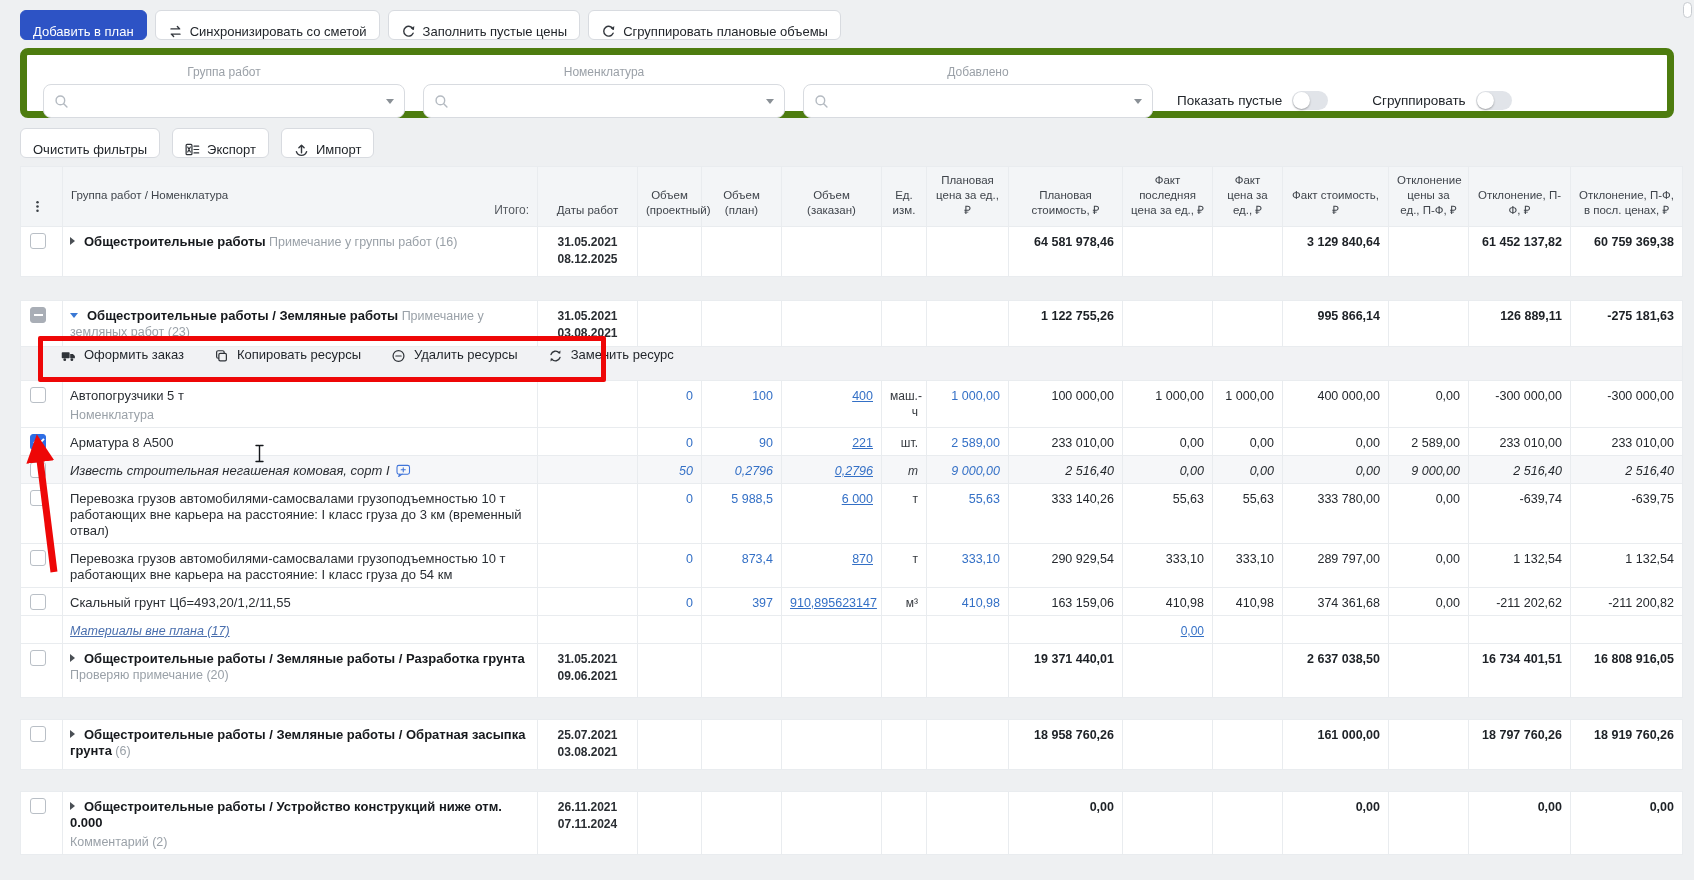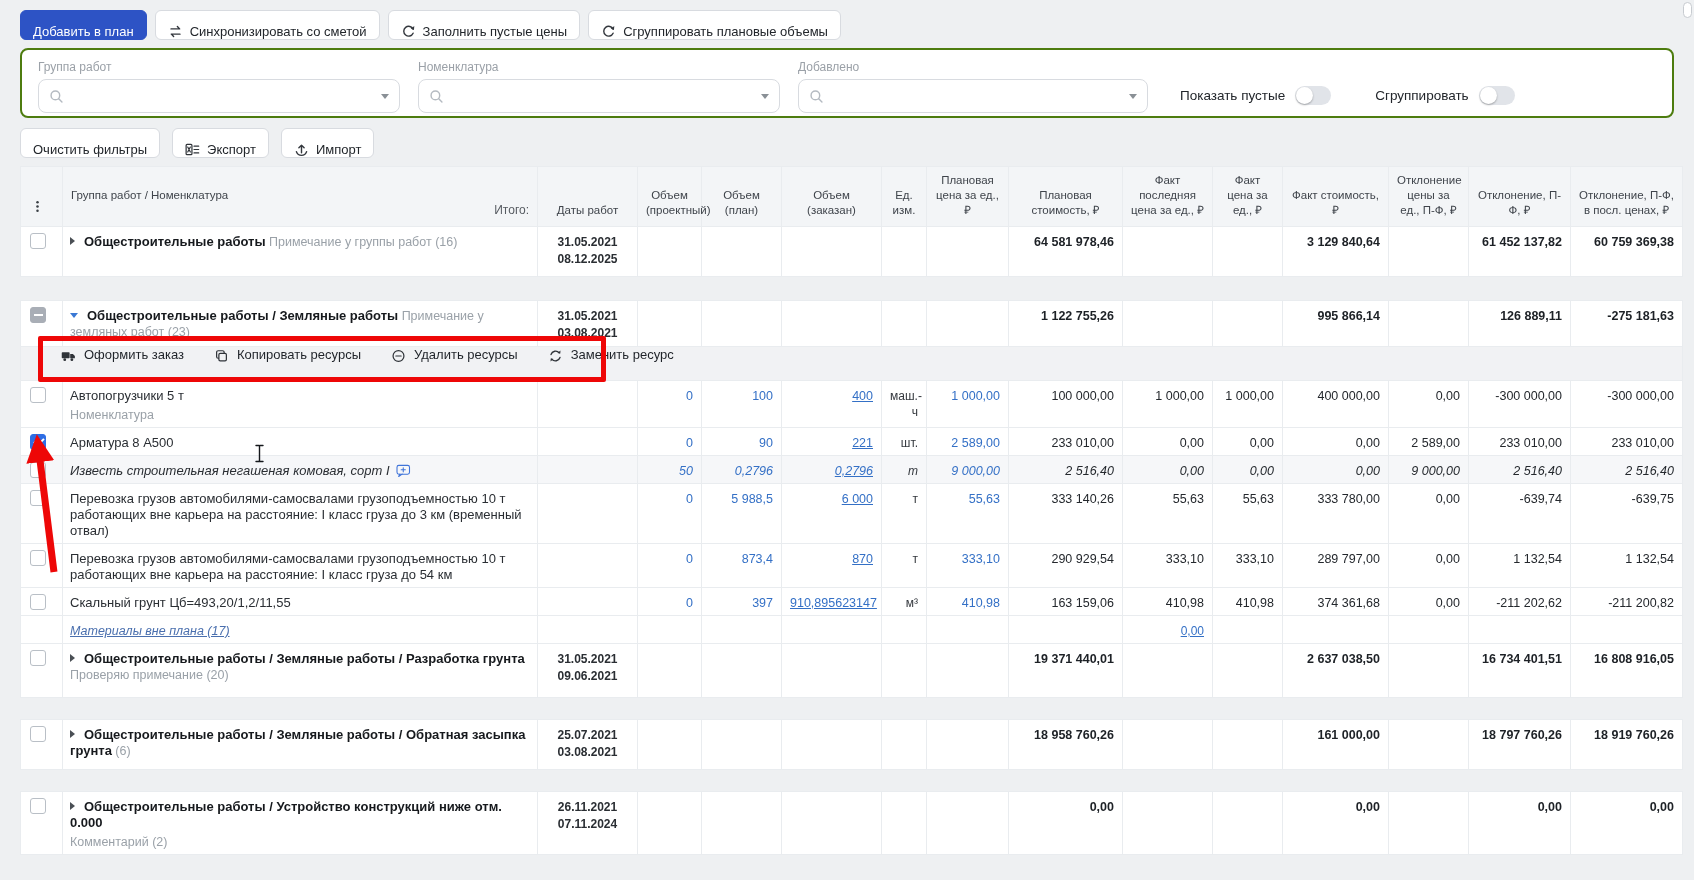--- a/index.html
+++ b/index.html
@@ -17,33 +17,33 @@
     height:30px; padding:0 12px; border-radius:6px;
     background:#fff; border:1px solid #d8dbe0; color:#22262b;
     font-size:13px; font-weight:500; cursor:pointer; white-space:nowrap;
   }
   .btn.primary { background:#2d53c5; border-color:#2d53c5; color:#fff; }
   .ic { display:inline-flex; width:15px; height:15px; flex:0 0 auto; }
   .ic svg { width:15px; height:15px; }
 
   
   .filter-card {
-    margin:8px 20px 0 20px; background:#fff; border:2px solid #4d7c0f;
+    margin:8px 20px 0 20px; background:#fff; border:7px solid #4d7c0f;
     border-radius:8px; padding:10px 16px 14px 16px; height:70px;
-    display:flex; align-items:flex-start; gap:18px;
+    display:flex; align-items:flex-start; gap:18px;text-align:center;
   }
   .filter-field { display:flex; flex-direction:column; }
   .filter-label { font-size:12px; color:#9ba1a8; margin-bottom:5px; }
   .select-box {
     display:flex; align-items:center; height:34px; border:1px solid #d8dbe0;
     border-radius:8px; padding:0 10px; background:#fff; cursor:pointer;
   }
   .select-box .spacer { flex:1; }
   .caret { width:0; height:0; border-left:4.5px solid transparent; border-right:4.5px solid transparent; border-top:5.5px solid #8a9096; }
-  .toggles { display:flex; align-items:center; gap:44px; margin-left:14px; margin-top:26px; }
+  .toggles { display:flex; align-items:center; gap:44px; margin-left:6px; margin-top:26px; }
   .toggle-group { display:flex; align-items:center; gap:10px; }
   .toggle-label { font-size:13.5px; color:#22262b; }
   .toggle { width:36px; height:19px; border-radius:10px; background:#e1e4e9; position:relative; cursor:pointer; }
   .toggle::after { content:""; position:absolute; left:1px; top:1px; width:17px; height:17px; border-radius:50%; background:#fff; box-shadow:0 1px 2px rgba(0,0,0,.3); }
 
   
   .second-toolbar { display:flex; gap:12px; padding:10px 0 0 20px; }
 
   
   table.plan { border-collapse:collapse; table-layout:fixed; width:1662px; margin:8px 0 0 20px; }

